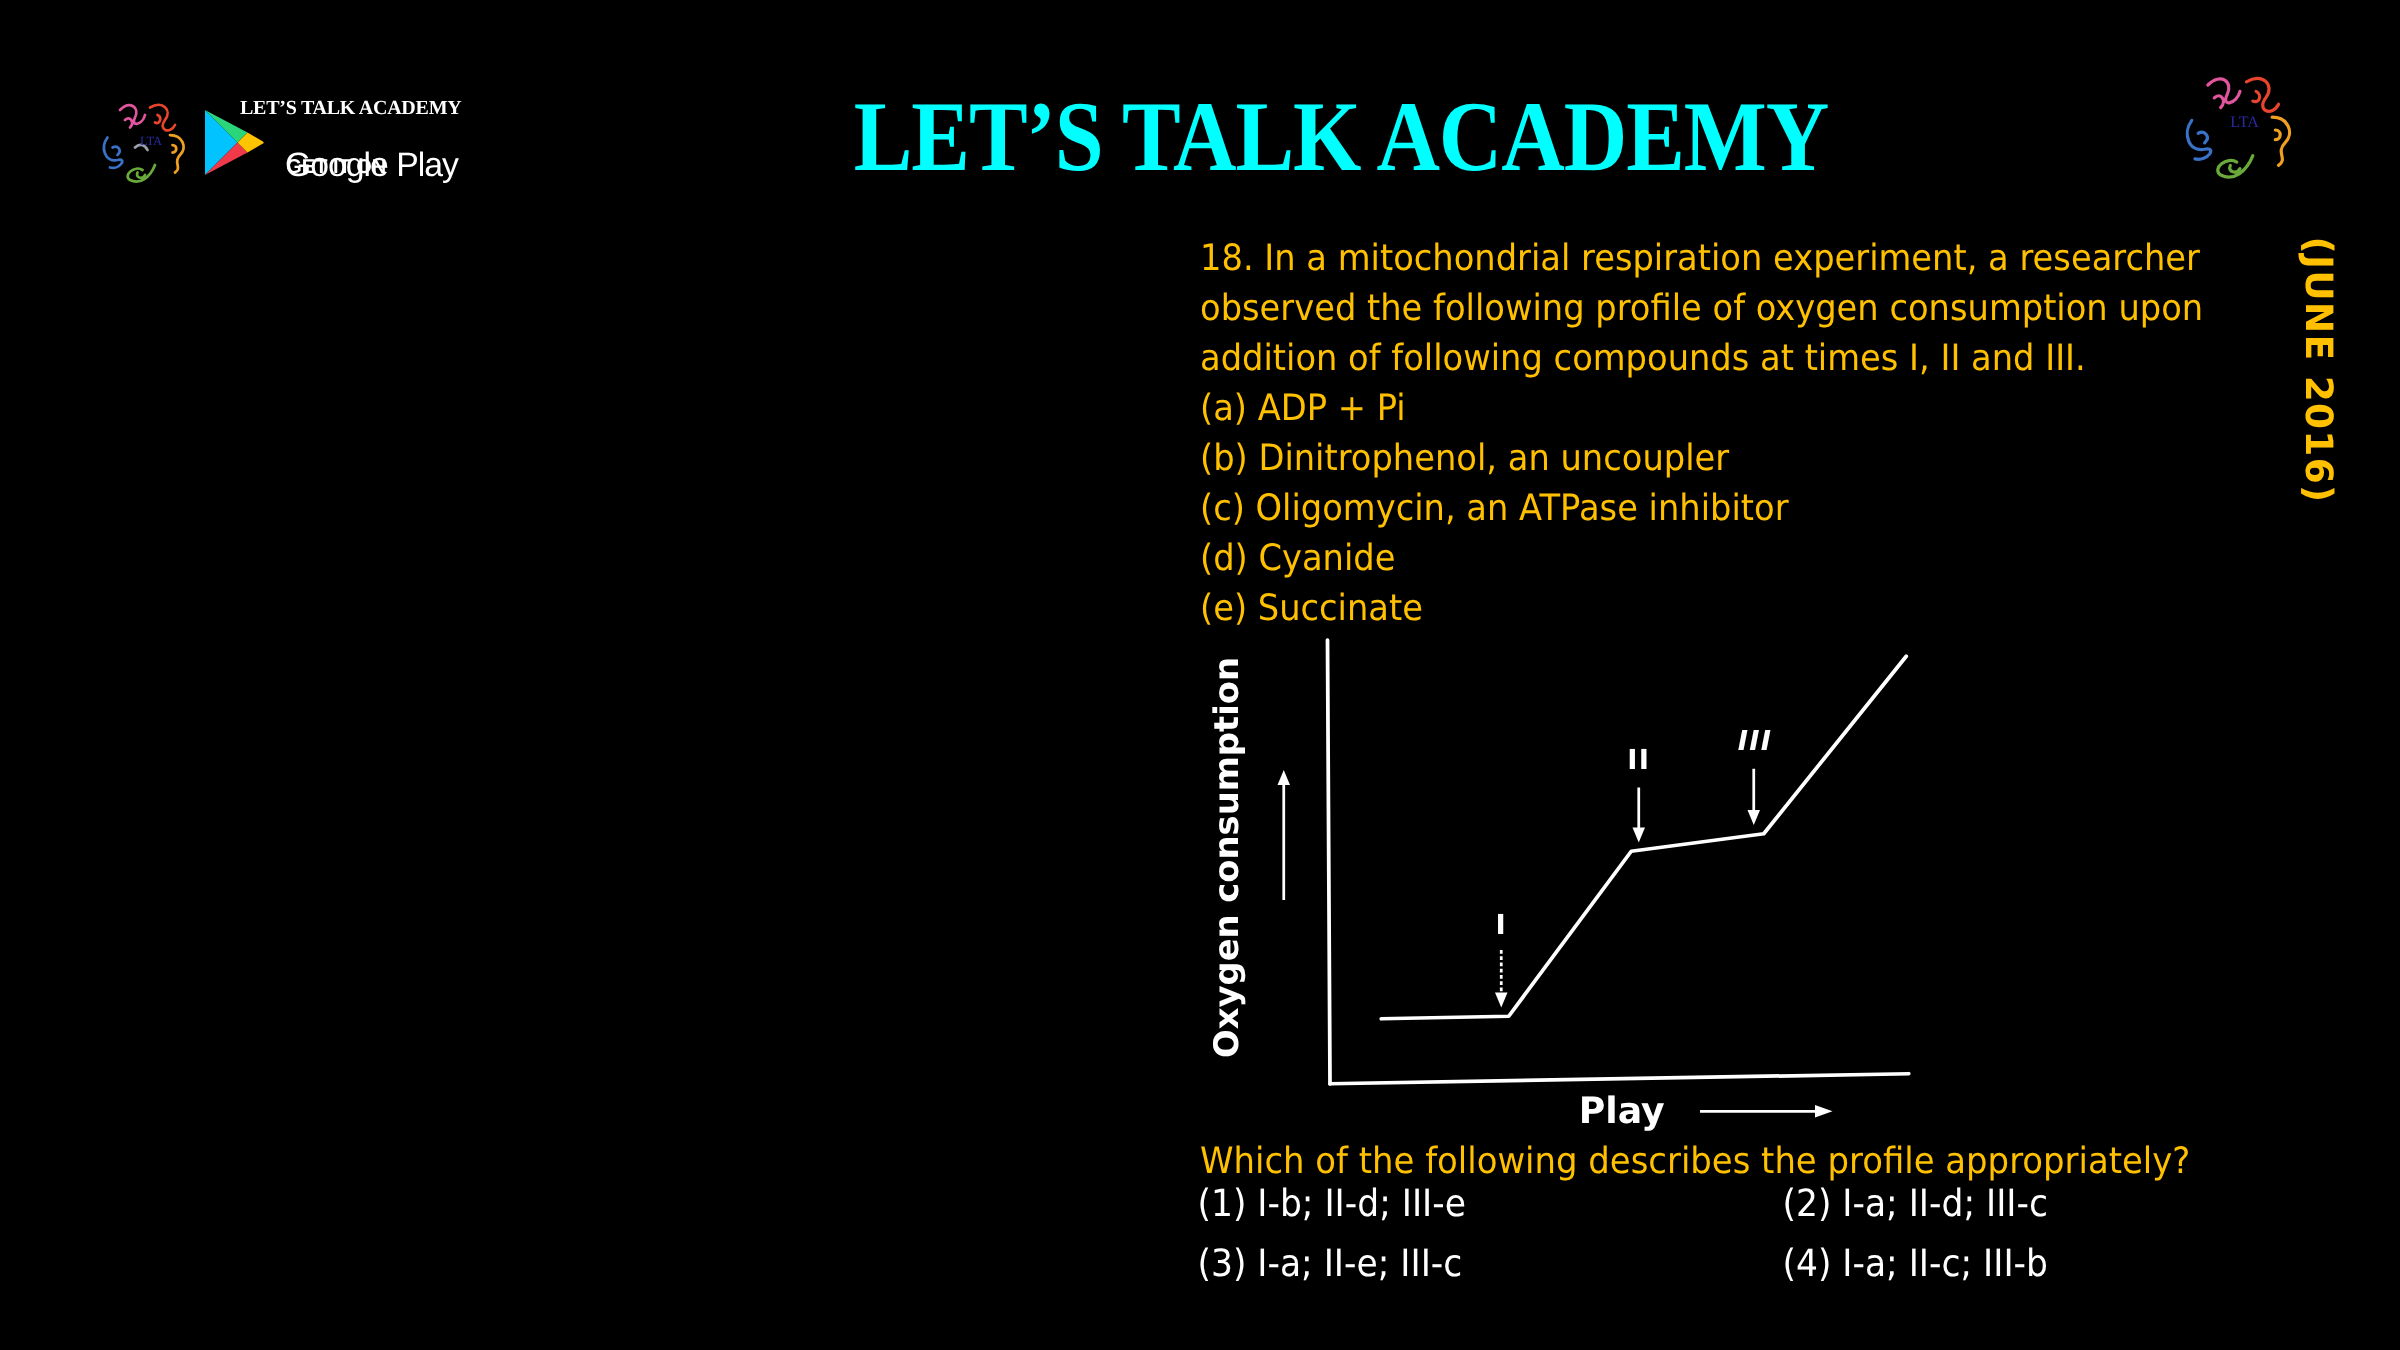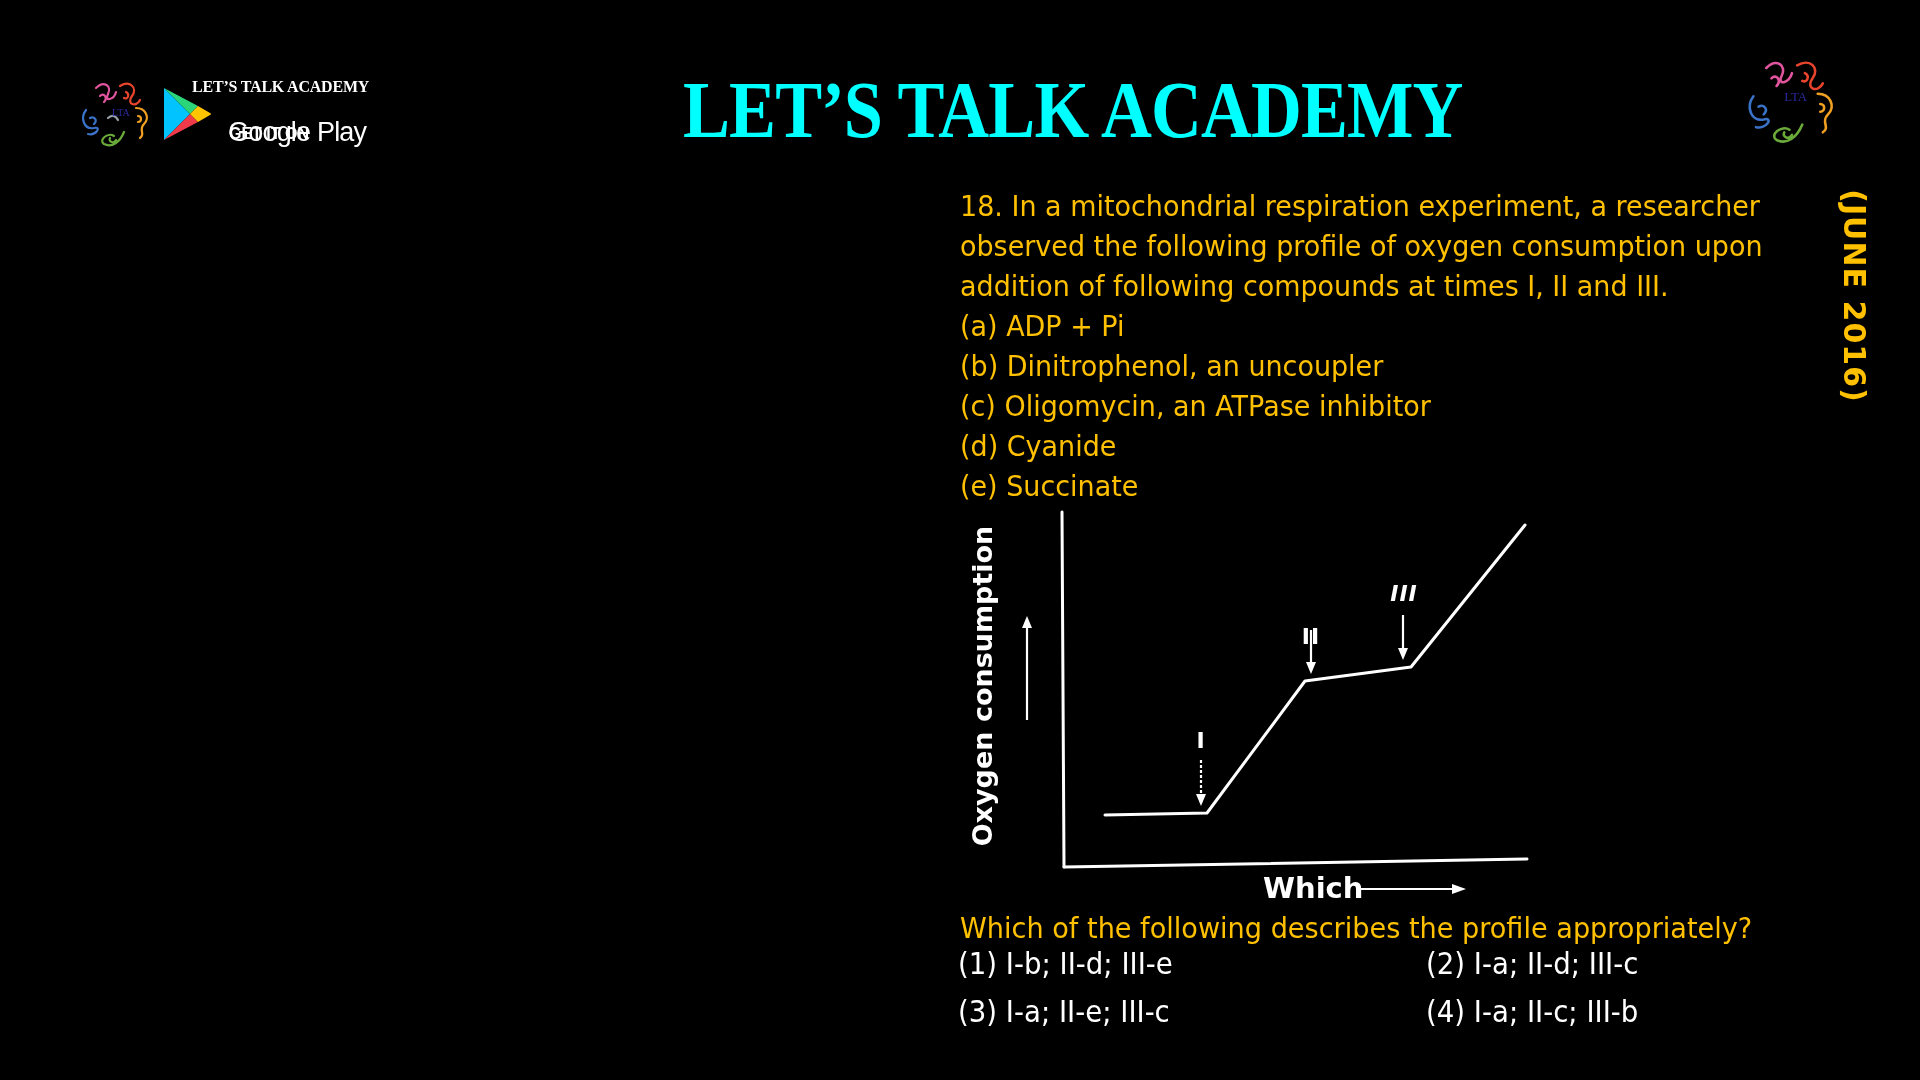--- a/index.html
+++ b/index.html
@@ -23,21 +23,21 @@
   
   .q-lines { left: 960px; top: 186px; width: 880px; }
   .q-line { font-family: "DejaVu Sans", sans-serif; font-size: 29px; line-height: 40px; color: #ffc000; white-space: nowrap; transform-origin: left center; transform: scaleX(0.93); height: 40px; }
 
   
   .diagram { left: 0; top: 0; width: 1920px; height: 1080px; pointer-events: none; }
   .y-label { left: 982px; top: 686px; font-family: "DejaVu Sans", sans-serif; font-weight: bold; font-size: 27px; color: #ffffff; white-space: nowrap; transform: translate(-50%, -50%) rotate(-90deg); }
   .x-label { left: 1263px; top: 870px; font-family: "DejaVu Sans", sans-serif; font-weight: bold; font-size: 29px; line-height: 36px; color: #ffffff; white-space: nowrap; }
   .mark { font-family: "DejaVu Sans", sans-serif; font-weight: bold; font-size: 22px; color: #ffffff; white-space: nowrap; transform: translateX(-50%); letter-spacing: 1px; }
   .mark-1 { left: 1201px; top: 728px; }
-  .mark-2 { left: 1311px; top: 624px; }
+  .mark-2 { left: 1311px; top: 596px; }
   .mark-3 { left: 1404px; top: 581px; font-style: italic; }
 
   
   .prompt { left: 960px; top: 908px; font-family: "DejaVu Sans", sans-serif; font-size: 29px; line-height: 40px; color: #ffc000; white-space: nowrap; transform-origin: left center; transform: scaleX(0.935); }
   .opt { font-family: "DejaVu Sans", sans-serif; font-size: 30px; line-height: 40px; color: #ffffff; white-space: nowrap; transform-origin: left center; transform: scaleX(0.92); }
   .opt-1 { left: 958px; top: 944px; }
   .opt-2 { left: 1426px; top: 944px; }
   .opt-3 { left: 958px; top: 992px; }
   .opt-4 { left: 1426px; top: 992px; }
 </style>
@@ -117,21 +117,21 @@
     <line x1="1201" y1="760" x2="1201" y2="796" stroke-dasharray="3 2"></line>
     <path d="M1196 794 L1201 806 L1206 794 Z" stroke="none"></path>
     <line x1="1311" y1="630" x2="1311" y2="664"></line>
     <path d="M1306 662 L1311 674 L1316 662 Z" stroke="none"></path>
     <line x1="1403" y1="615" x2="1403" y2="650"></line>
     <path d="M1398 648 L1403 660 L1408 648 Z" stroke="none"></path>
   </g>
 </svg>
 
 <div class="abs y-label">Oxygen consumption</div>
-<div class="abs x-label">Which</div>
+<div class="abs x-label">Play</div>
 <div class="abs mark mark-1">I</div>
 <div class="abs mark mark-2">II</div>
 <div class="abs mark mark-3">III</div>
 
 <div class="abs prompt">Which of the following describes the profile appropriately?</div>
 <div class="abs opt opt-1">(1) I-b; II-d; III-e</div>
 <div class="abs opt opt-2">(2) I-a; II-d; III-c</div>
 <div class="abs opt opt-3">(3) I-a; II-e; III-c</div>
 <div class="abs opt opt-4">(4) I-a; II-c; III-b</div>
 

